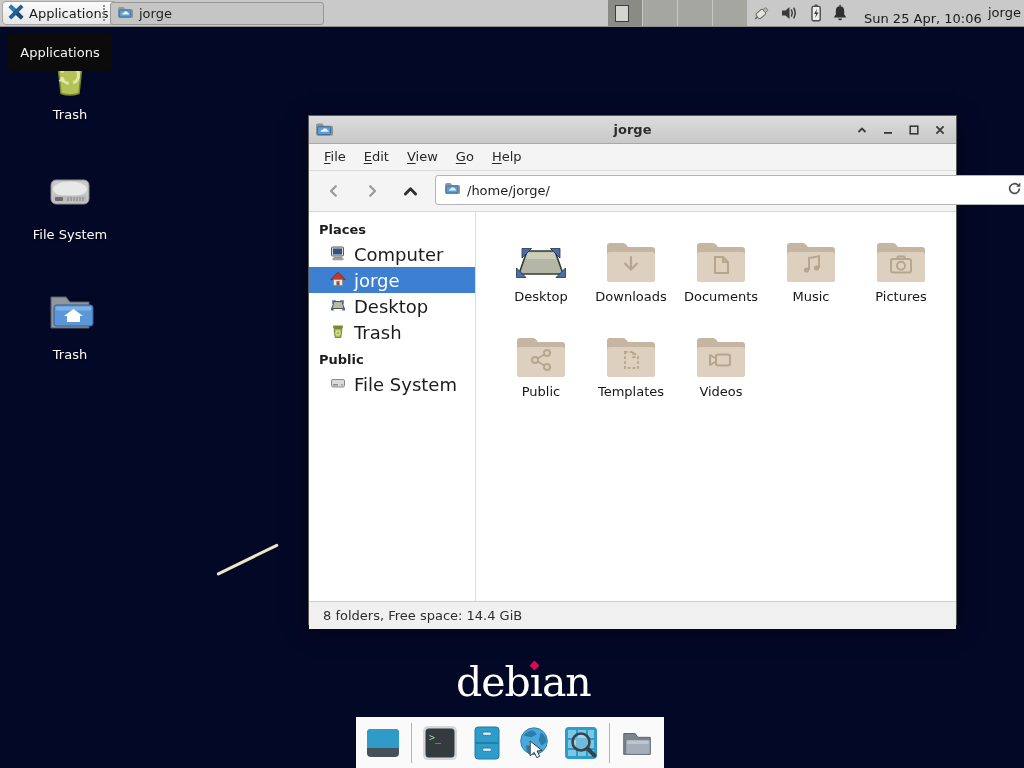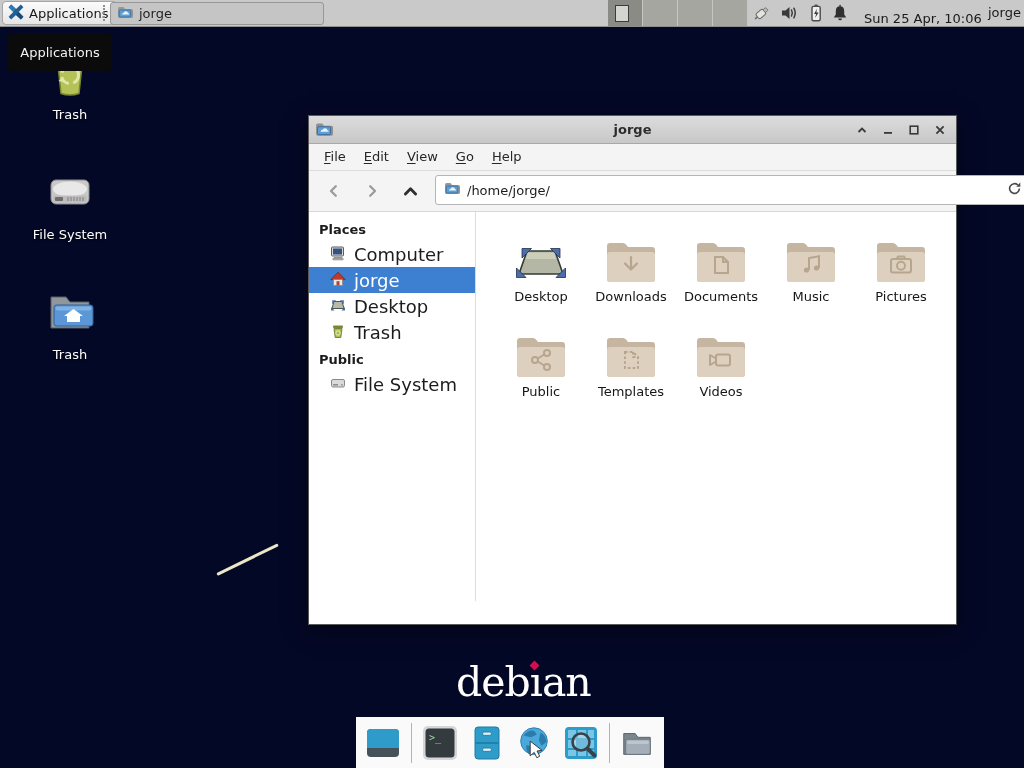--- a/index.html
+++ b/index.html
@@ -474,20 +474,23 @@
               </g>
             </svg>
           </div>
           <div class="flbl">Videos</div>
         </div>
 
       </div>
     </div>
   </div>
 
+  <div class="statusbar">
+    <span>8 folders, Free space: 14.4 GiB</span>
+  </div>
 </div>
 
 <div class="dock">
   <div class="dock-btn">
     <svg width="38" height="38" viewBox="0 0 38 38">
       <rect x="3" y="5" width="32" height="28" rx="4" fill="#46525a"></rect>
       <path d="M3 24 V9 a4 4 0 0 1 4-4 h24 a4 4 0 0 1 4 4 v15 z" fill="#2f9bc9"></path>
     </svg>
   </div>
   <div class="sep"></div>

